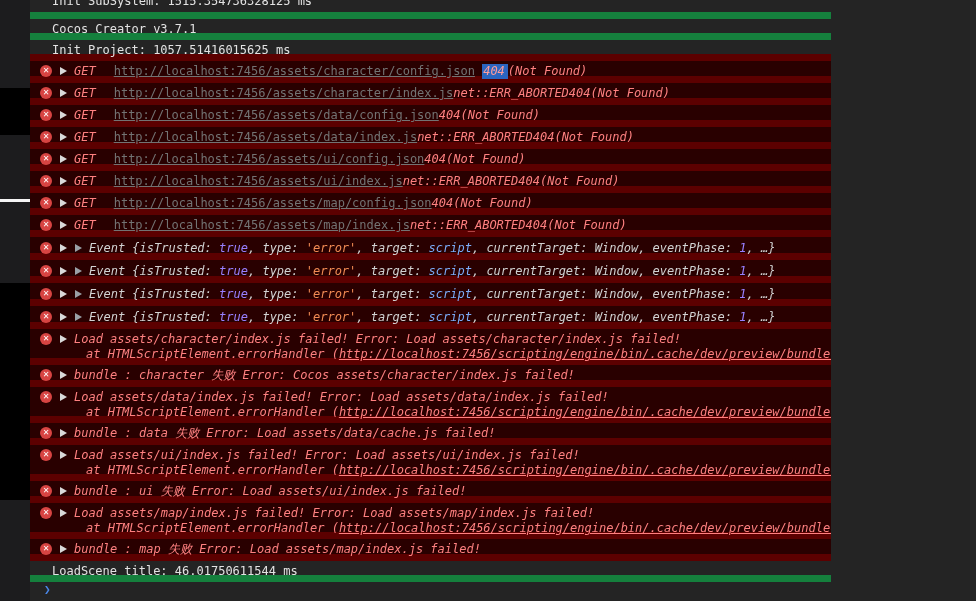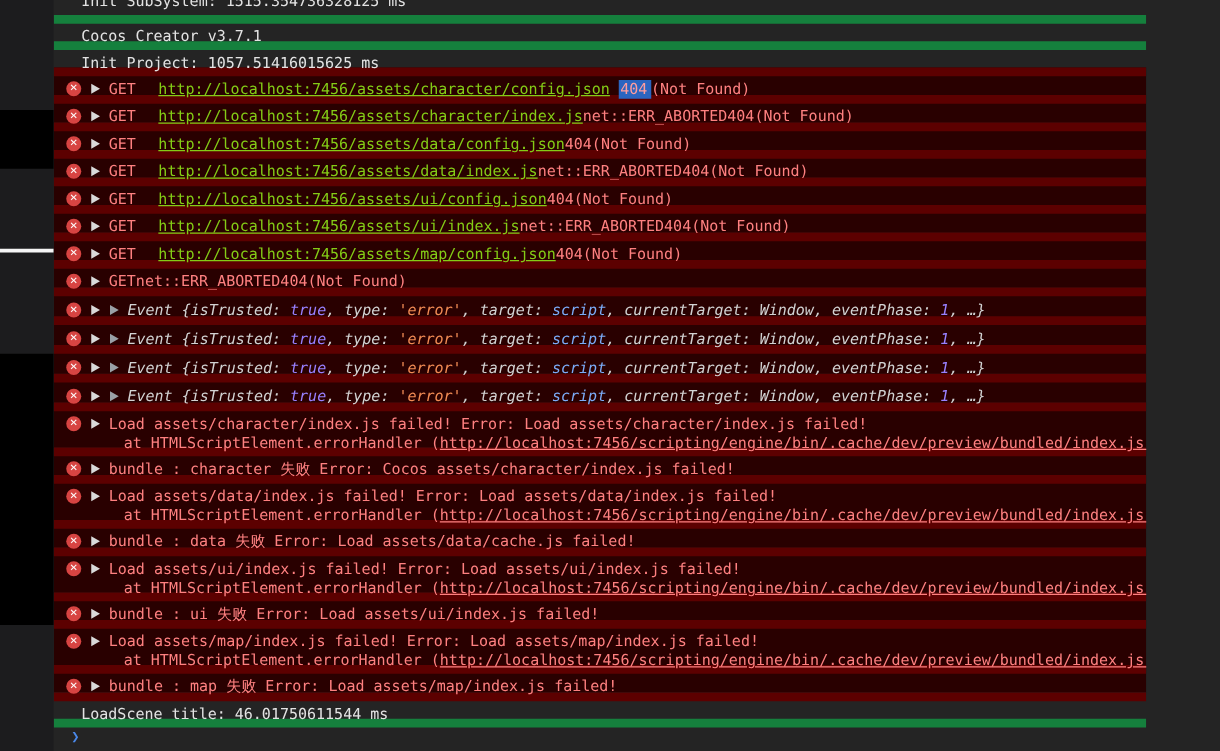--- a/index.html
+++ b/index.html
@@ -7,21 +7,21 @@
   body { background:#242424; font-family:"DejaVu Sans Mono","Liberation Mono",monospace; }
   .stage { position:relative; width:976px; height:601px; overflow:hidden; }
 
   
   .left-strip { position:absolute; left:0; top:0; width:43px; height:601px; background:#1c1c1e; }
   .strip-black-top { position:absolute; left:0; top:88px; width:43px; height:47px; background:#000; }
   .strip-white-line { position:absolute; left:0; top:199px; width:43px; height:3px; background:#f5f5f5; }
   .strip-black-main { position:absolute; left:0; top:283px; width:43px; height:217px; background:#000; }
 
   
-  .console { position:absolute; left:43px; top:0; width:874px; height:601px; background:#242424; overflow:hidden; }
+  .console { position:absolute; left:30px; top:0; width:801px; height:601px; background:#242424; overflow:hidden; }
   .rows { position:relative; margin-top:-9px; }
   .row { display:flex; align-items:flex-start; border-top:7px solid #15803d;
          padding:3px 6px 2px 10px; font-size:12px; line-height:15px; color:#e3e3e3; }
   .rows .row:first-child { border-top:none; }
   .row.h-info   { height:21px; padding-left:22px; }
   .row.h-get    { height:22px; }
   .row.h-event  { height:23px; padding-top:4px; }
   .row.h-load   { height:36px; }
   .row.h-bundle { height:22px; }
   .row.h-prompt { height:12px; padding-top:2px; }
@@ -30,22 +30,22 @@
 
   .gutter { display:flex; align-items:center; flex:none; margin-right:7px; padding-top:1px; }
   .err-icon { width:12px; height:12px; border-radius:50%; background:#d74442;
               color:#fff; font-size:8px; line-height:12px; text-align:center;
               font-family:"DejaVu Sans",sans-serif; flex:none; }
   .tri { width:0; height:0; border-left:7px solid #d9d9d9; border-top:4px solid transparent;
          border-bottom:4px solid transparent; margin-left:8px; flex:none; }
   .tri.dim { border-left-color:#9aa0a6; }
 
   .txt { white-space:pre; }
-  .msg { white-space:pre; }
-  a.url { color:#84cc16; text-decoration:underline; cursor:pointer; white-space:pre;padding-left:18px; }
+  .msg { white-space:pre;font-style:italic; }
+  a.url { color:#737373; text-decoration:underline; cursor:pointer; white-space:pre;padding-left:18px; }
   a.stack-url { color:#ff8080; text-decoration:underline; cursor:pointer; white-space:pre; }
   .sel { background:#2b65c0; color:#ff9d9d; padding:0 3px 0 1px; }
   .event-text { font-style:italic; color:#d2d2d2; white-space:pre; }
   .tok-plain   { color:#d2d2d2; }
   .tok-boolean { color:#9980ff; }
   .tok-number  { color:#9980ff; }
   .tok-string  { color:#f28b54; }
   .tok-node    { color:#7cacf8; }
   .load-lines { display:flex; flex-direction:column; }
   .load-line2 { margin-left:12px; }
@@ -144,20 +144,21 @@
           <a class="url">http://localhost:7456/assets/map/config.json</a>
           <span class="msg">404</span>
           <span class="msg">(Not Found)</span>
         </div>
         <div class="row error h-get">
           <span class="gutter">
             <span class="err-icon">✕</span>
             <span class="tri"></span>
           </span>
           <span class="msg">GET</span>
+          <a class="url">http://localhost:7456/assets/map/index.js</a>
           <span class="msg">net::ERR_ABORTED</span>
           <span class="msg">404</span>
           <span class="msg">(Not Found)</span>
         </div>
         <div class="row error h-event">
           <span class="gutter">
             <span class="err-icon">✕</span>
             <span class="tri"></span>
             <span class="tri dim"></span>
           </span>

